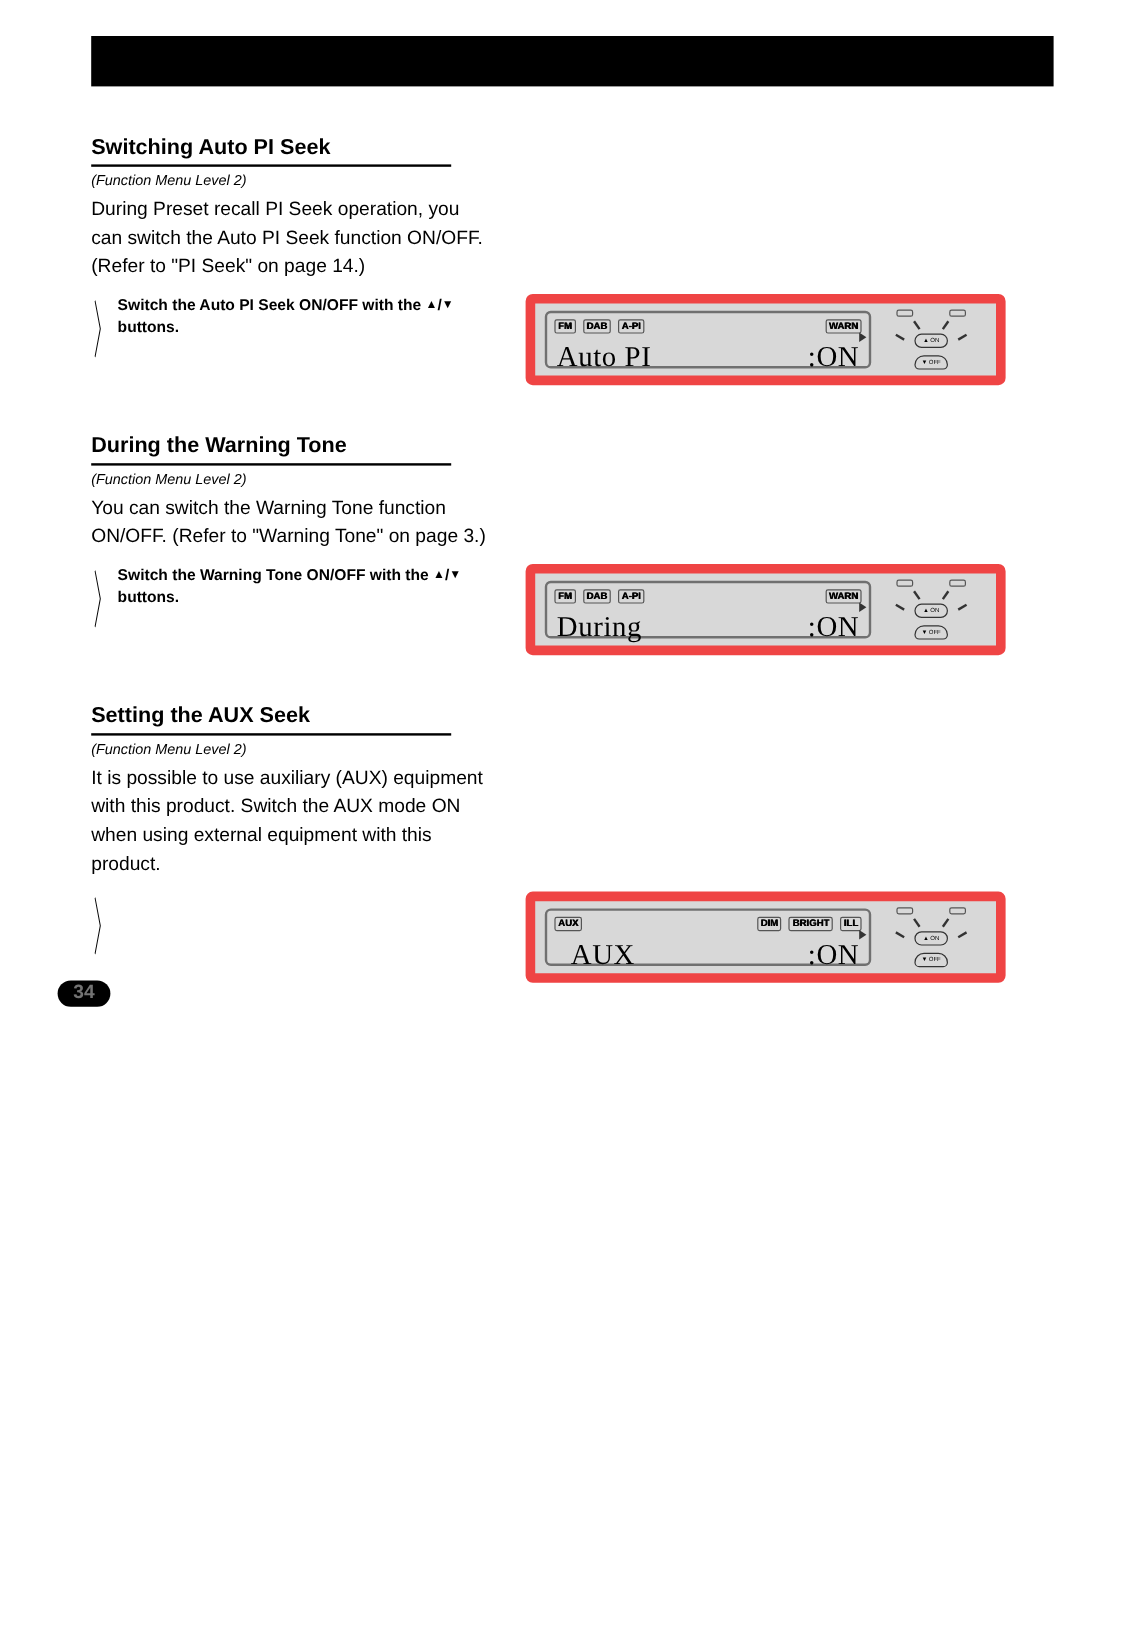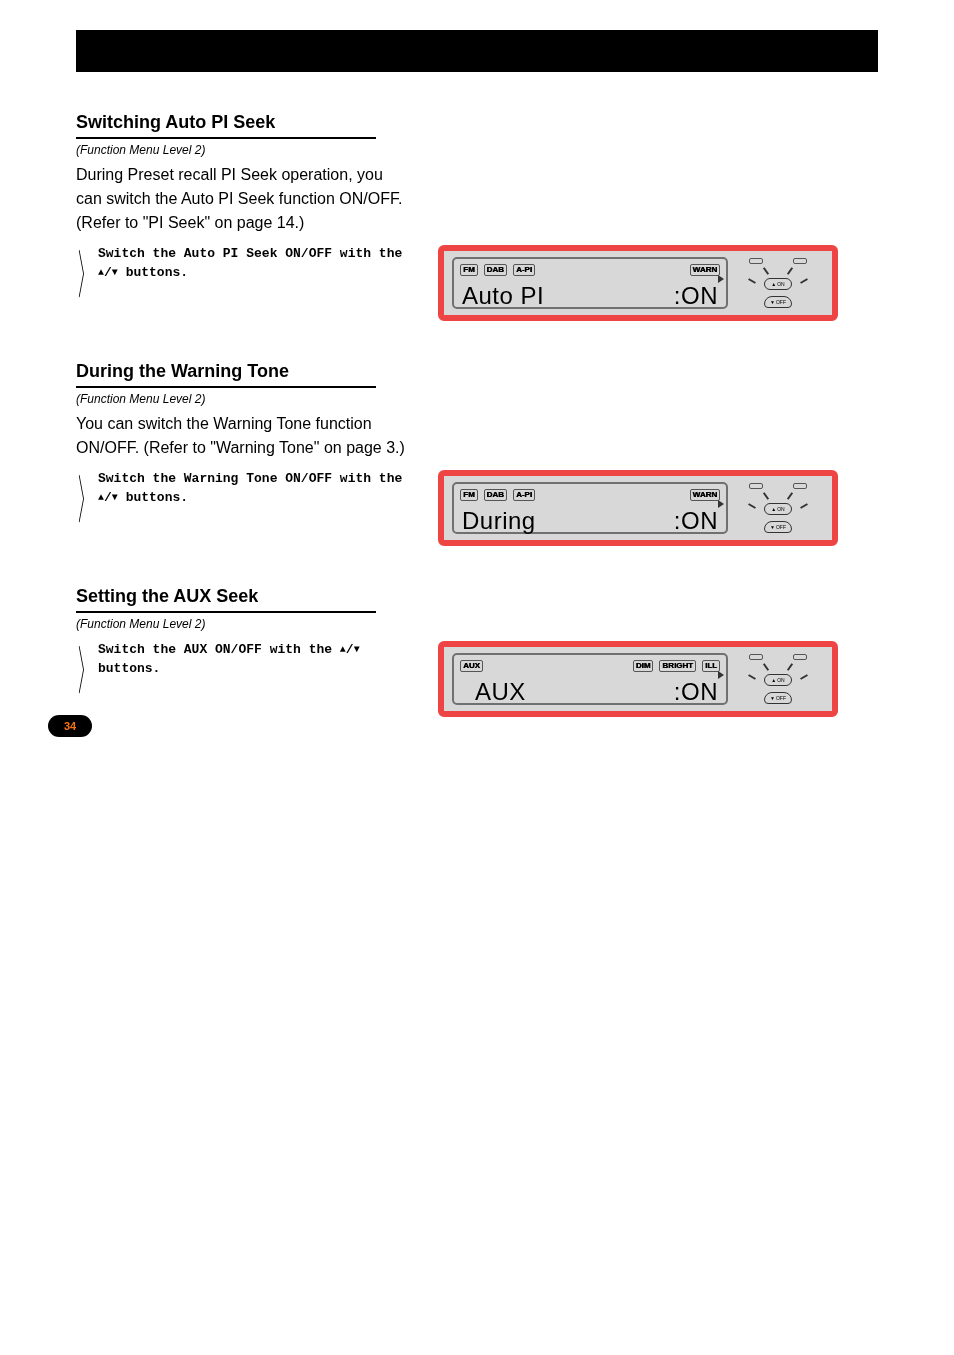--- a/index.html
+++ b/index.html
@@ -59,33 +59,32 @@
     margin-top: 6px;
     font-family: "Times New Roman", serif;
     transform: scaleX(0.4);
     transform-origin: left;
     width: 22px;
   }
   .instr {
     font-size: 13px;
     font-weight: bold;
     line-height: 1.45;
-    font-family: Liberation Mono, monospace;
   }
   .instr .tri {
     font-size: 10px;
     vertical-align: 1px;
   }
   .lcd-wrap {
     margin-top: 10px;
   }
   .lcd {
     width: 400px;
     height: 76px;
-    border: 6px solid #ef4444;
+    border: 8px solid #ef4444;
     border-radius: 6px;
     background: #d8d8d8;
     display: flex;
     align-items: stretch;
     overflow: hidden;
   }
   .lcd-screen {
     flex: 1 1 auto;
     border: 2px solid #707070;
     border-radius: 5px;
@@ -109,21 +108,21 @@
     padding: 0 2px;
     line-height: 10px;
     background: #d8d8d8;
     color: #333;
   }
   .tag.on {
     color: #000;
     text-shadow: 0.5px 0 #000;
   }
   .maintext {
-    font-family: Liberation Sans, sans-serif;
+    font-family: Liberation Serif, serif;
     font-size: 24px;
     line-height: 1;
     margin-top: 6px;
     display: flex;
     justify-content: space-between;
     letter-spacing: 0.5px;
     padding: 0 2px;
   }
   .mt-left { white-space: pre; }
   .play-arrow {
@@ -178,22 +177,22 @@
     font-size: 5px; text-align: center; line-height: 10px;
     background: #d8d8d8;
   }
   .btn-on::before { content:"▲"; font-size:5px; margin-right:1px;}
   .btn-off::before { content:"▼"; font-size:5px; margin-right:1px;}
   .pagenum-pill {
     position: absolute;
     left: 48px;
     bottom: 20px;
     background: #000;
-    color: #f97316;
-    font-size: 11px;
+    color: #737373;
+    font-size: 16px;
     font-weight: bold;
     border-radius: 12px;
     width: 44px;
     height: 22px;
     line-height: 22px;
     text-align: center;
   }
 </style>
 </head>
 <body>
@@ -283,25 +282,25 @@
                 <span class="tick t4"></span>
                 <div class="btn-on">ON</div>
                 <div class="btn-off">OFF</div>
               </div>
             </div>
           </div>
         </div>
       </div>
       <div class="head">Setting the AUX Seek</div>
       <div class="levelline">(Function Menu Level 2)</div>
+      <div class="desc">It is possible to use auxiliary (AUX) equipment with this product. Switch the AUX mode ON when using external equipment with this product.</div>
       <div class="row">
         <div class="left">
           <div class="instr-block">
             <div class="bigchev">〉</div>
-            <div class="instr">Switch the AUX ON/OFF with the <span class="tri">▲</span>/<span class="tri">▼</span> buttons.</div>
           </div>
         </div>
         <div class="lcd-wrap">
           <div class="lcd">
             <div class="lcd-screen">
               <div class="tagrow">
                 <span class="tag on">AUX</span>
                 <span class="spacer"></span>
                 <span class="tag on">DIM</span>
                 <span class="tag on">BRIGHT</span>

